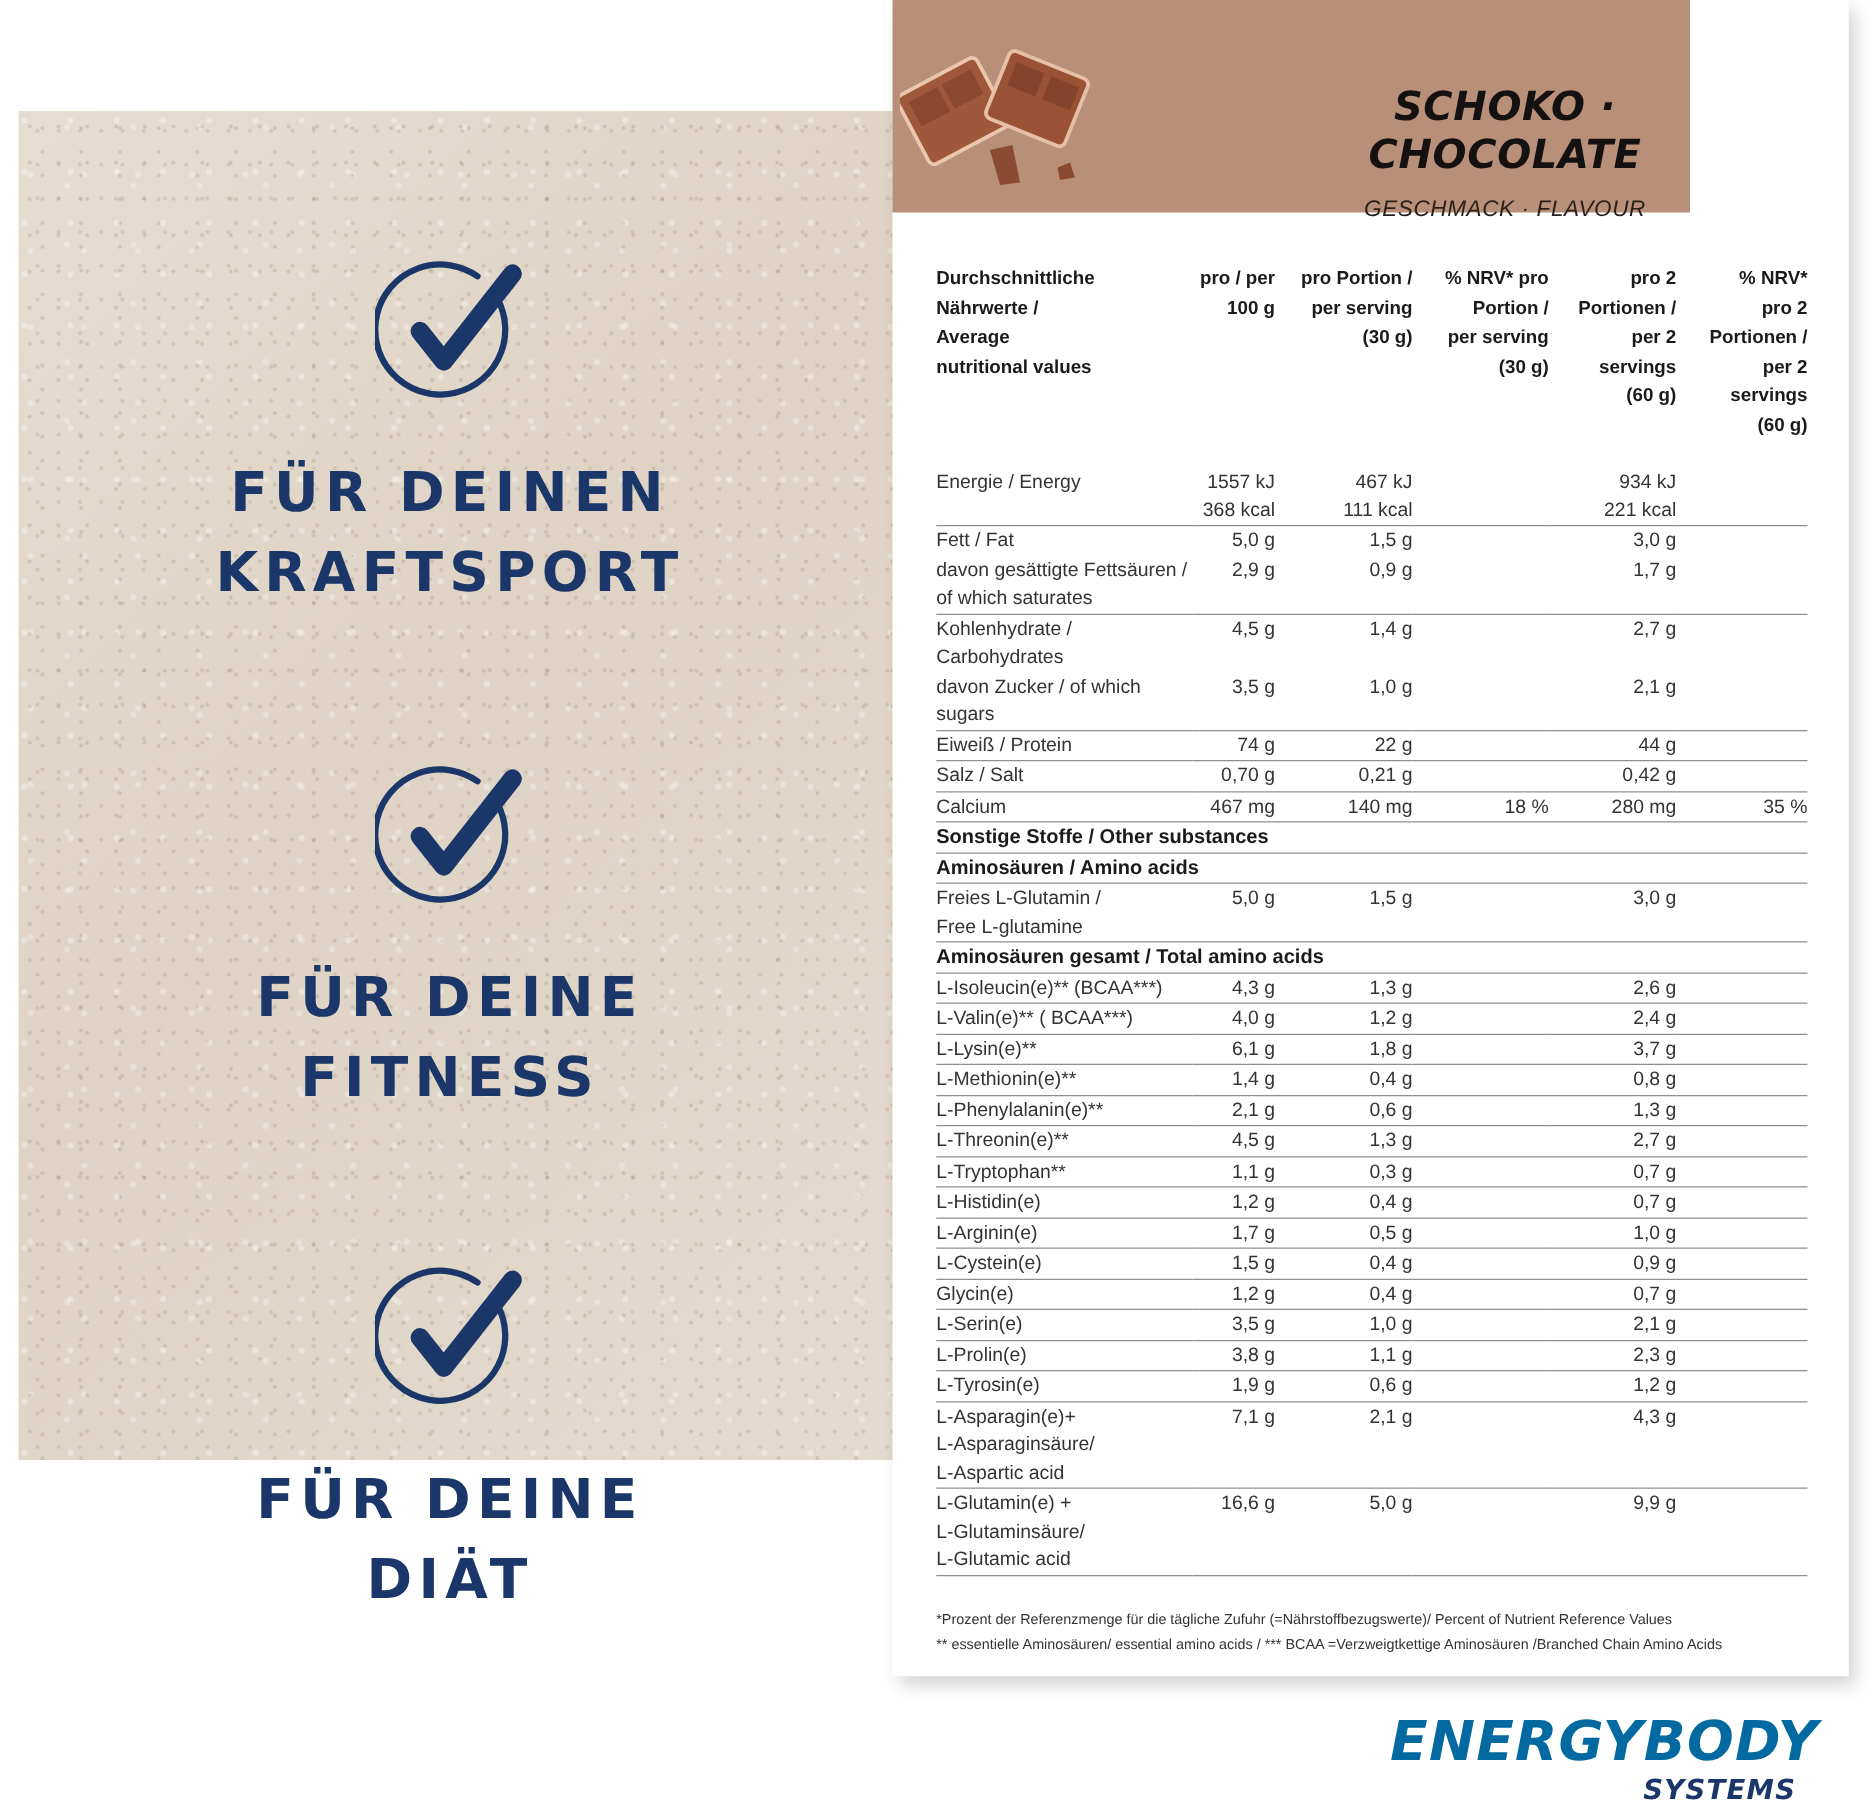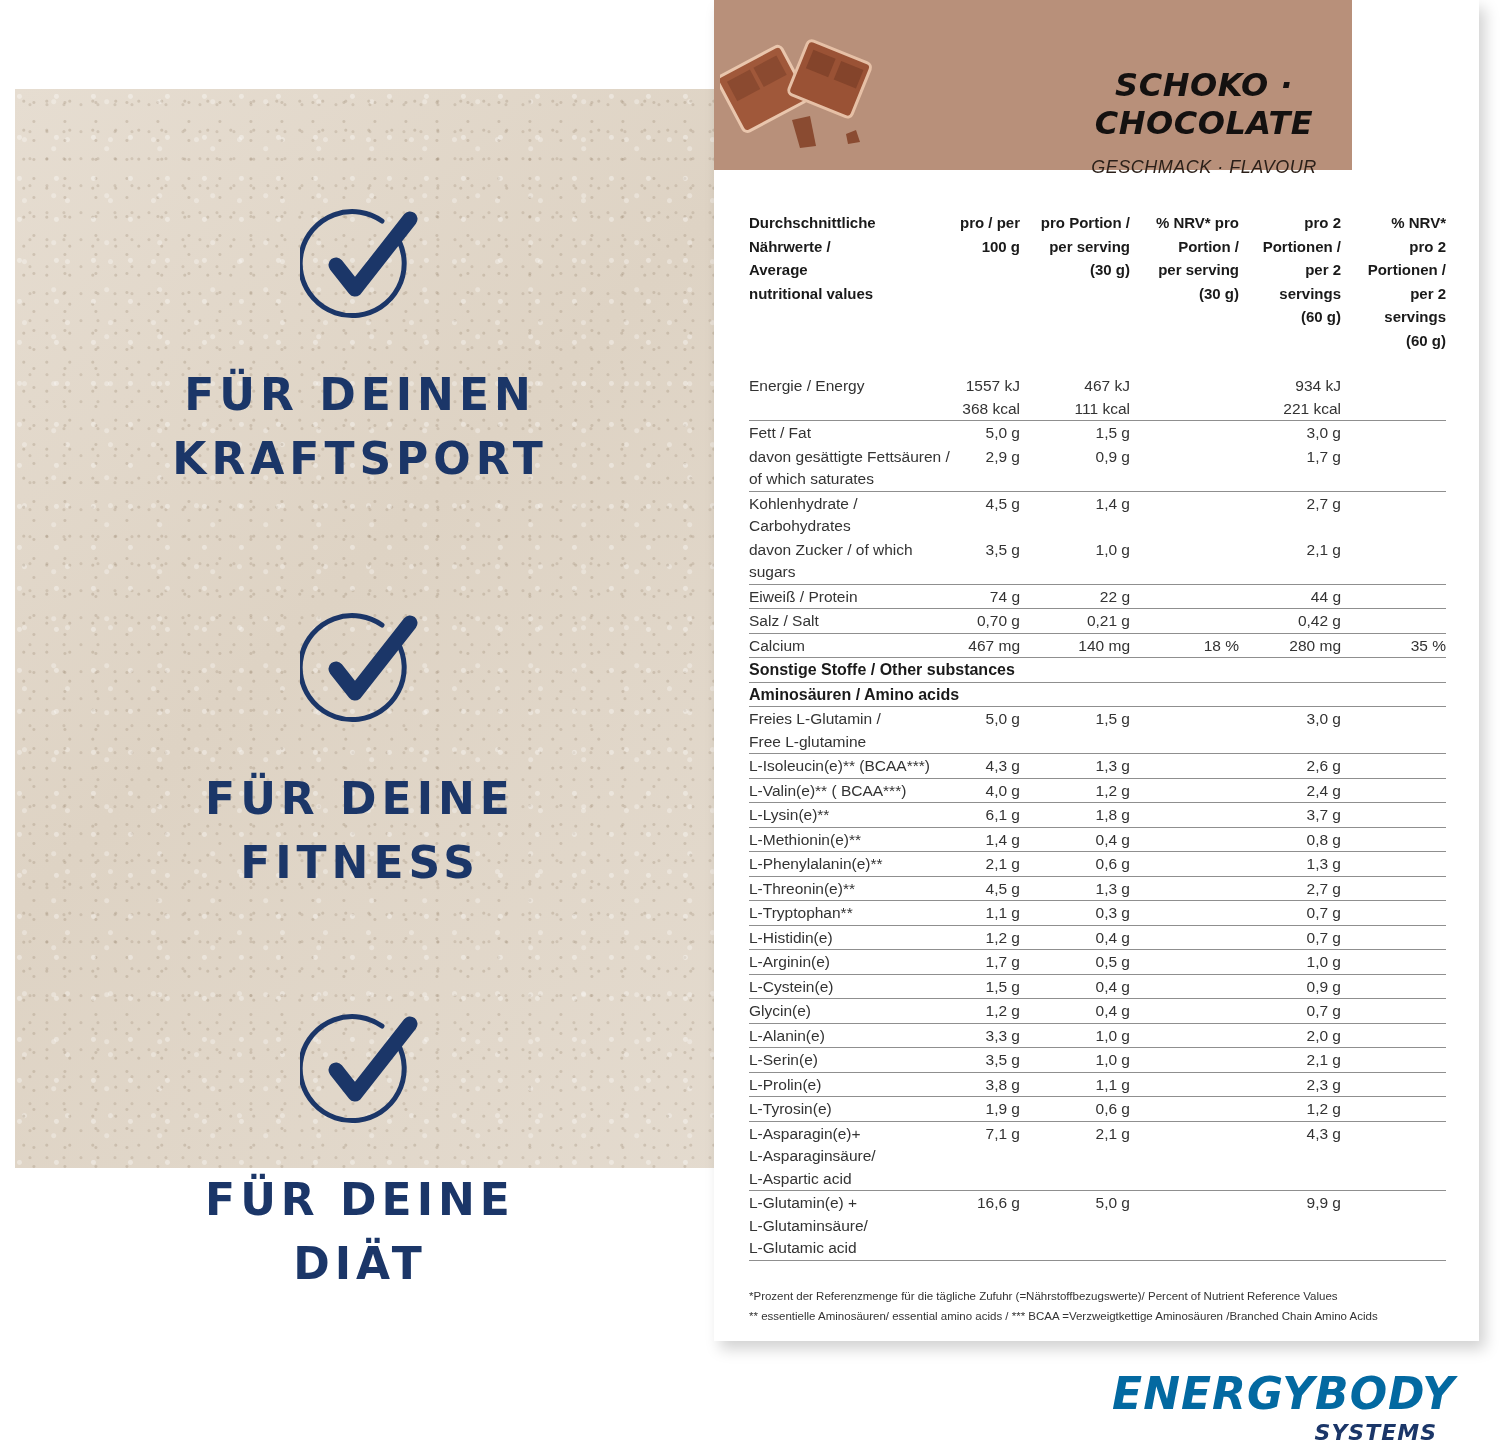--- a/index.html
+++ b/index.html
@@ -398,20 +398,25 @@
           <td>
             <div></div>
           </td>
           <td>
             <div>3,0 g</div>
           </td>
           <td>
             <div></div>
           </td>
         </tr>
+        <tr class="section">
+          <td class="c0" colspan="6">
+            <div>Aminosäuren gesamt / Total amino acids</div>
+          </td>
+        </tr>
         <tr>
           <td class="c0">
             <div>L-Isoleucin(e)** (BCAA***)</div>
           </td>
           <td>
             <div>4,3 g</div>
           </td>
           <td>
             <div>1,3 g</div>
           </td>
@@ -613,40 +618,20 @@
             <div>1,2 g</div>
           </td>
           <td>
             <div>0,4 g</div>
           </td>
           <td>
             <div></div>
           </td>
           <td>
             <div>0,7 g</div>
-          </td>
-          <td>
-            <div></div>
-          </td>
-        </tr>
-        <tr>
-          <td class="c0">
-            <div>L-Alanin(e)</div>
-          </td>
-          <td>
-            <div>3,3 g</div>
-          </td>
-          <td>
-            <div>1,0 g</div>
-          </td>
-          <td>
-            <div></div>
-          </td>
-          <td>
-            <div>2,0 g</div>
           </td>
           <td>
             <div></div>
           </td>
         </tr>
         <tr>
           <td class="c0">
             <div>L-Serin(e)</div>
           </td>
           <td>

